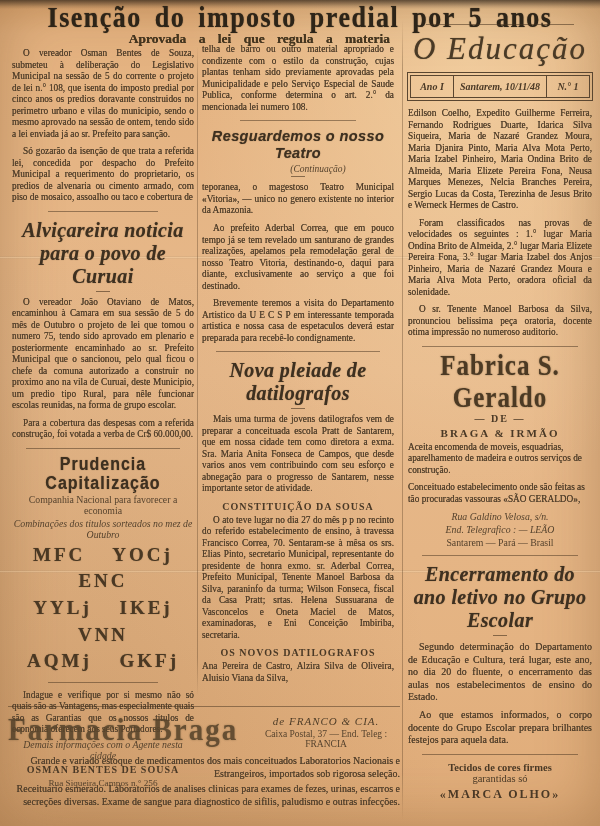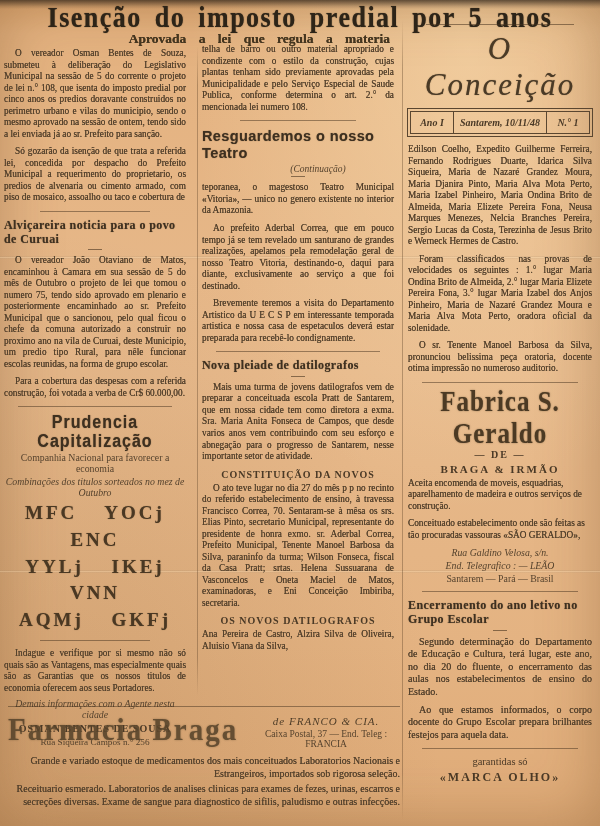--- a/index.html
+++ b/index.html
@@ -22,30 +22,30 @@
     position:absolute;top:1px;left:0;width:600px;text-align:center;
     font-size:26px;font-weight:bold;letter-spacing:1.5px;word-spacing:5px;
     color:#2d2418;white-space:nowrap;transform:scaleY(1.12);transform-origin:top;
     text-shadow:0 0 1px rgba(45,36,24,.8);
   }
   .subhead{
     position:absolute;top:31px;left:18px;width:372px;text-align:right;
     font-size:13.5px;word-spacing:9px;color:#44351f;font-weight:bold;
   }
   .col{position:absolute;}
-  .col-left{left:4px;top:48px;width:182px;}
+  .col-left{left:12px;top:48px;width:182px;}
   .col-mid{left:202px;top:44px;width:192px;}
   .col-right{left:408px;top:24px;width:184px;}
   .vrule{position:absolute;width:1px;background:linear-gradient(180deg,transparent,rgba(80,55,30,.35) 6%,rgba(80,55,30,.35) 94%,transparent);}
   .bt{font-size:9.3px;line-height:1.24;text-align:justify;color:#55422d;margin:0 0 6px 0;}
   .bt.ind{text-indent:11px;}
-  .h2{font-family:"Liberation Sans","DejaVu Sans",sans-serif;font-weight:bold;text-align:left;
+  .h2{font-family:"Liberation Sans","DejaVu Sans",sans-serif;font-weight:bold;text-align:center;
       color:#3e3020;font-size:14.5px;line-height:1.15;letter-spacing:.4px;margin:4px 0 3px;
-      text-shadow:0 0 1px rgba(62,48,32,.6);}
-  .h2.serif{font-family:"Liberation Serif","DejaVu Serif",serif;font-size:12px;}
+      text-shadow:0 0 1px rgba(62,48,32,.6);font-style:italic;}
+  .h2.serif{font-family:"Liberation Serif","DejaVu Serif",serif;font-size:20px;}
   .rule{border:none;border-top:1px solid rgba(70,50,30,.5);margin:7px auto;}
   .rule.w60{width:60%;}
   .rule.w80{width:85%;}
   .cont{font-size:9.5px;font-style:italic;text-align:center;margin:0 0 2px 40px;color:#55422d;}
   .small-cap{font-size:10px;letter-spacing:1px;text-align:center;margin:3px 0;color:#4a3926;font-weight:bold;}
   .italic-line{font-size:9.8px;font-style:italic;text-align:center;color:#55422d;margin:2px 0;}
   
   .mast-rule{border:none;border-top:1px solid rgba(70,50,30,.55);width:80%;margin:0 auto 6px;}
   .mast-title{font-style:italic;font-size:31px;text-align:center;color:#4a3a26;
     letter-spacing:2px;margin:2px 0 8px;text-shadow:0 0 1px rgba(74,58,38,.7);}
@@ -122,29 +122,29 @@
     <div class="h2">Resguardemos o nosso Teatro</div>
     <div class="cont">(Continuação)</div>
     <hr class="dash-div">
     <p class="bt ink">teporanea, o magestoso Teatro Municipal «Vitoria», — unico no genero existente no interior da Amazonia.</p>
     <p class="bt ind ink">Ao prefeito Aderbal Correa, que em pouco tempo já se tem revelado um santurano de grandes realizações, apelamos pela remodelação geral de nosso Teatro Vitoria, destinando-o, daqui para diante, exclusivamente ao serviço a que foi destinado.</p>
     <p class="bt ind ink">Brevemente teremos a visita do Departamento Artistico da U E C S P em interessante temporada artistica e nossa casa de espetaculos deverá estar preparada para recebê-lo condignamente.</p>
     <hr class="rule w80">
     <div class="h2 serif">Nova pleiade de datilografos</div>
     <hr class="dash-div">
     <p class="bt ind ink">Mais uma turma de jovens datilografos vem de preparar a conceituada escola Pratt de Santarem, que em nossa cidade tem como diretora a exma. Sra. Maria Anita Fonseca de Campos, que desde varios anos vem contribuindo com seu esforço e abnegação para o progresso de Santarem, nesse importante setor de atividade.</p>
-    <div class="small-cap">CONSTITUIÇÃO DA NOVOS</div>
+    <div class="small-cap">CONSTITUIÇÃO DA SOUSA</div>
     <p class="bt ind ink">O ato teve lugar no dia 27 do mês p p no recinto do referido estabelecimento de ensino, à travessa Francisco Correa, 70. Sentaram-se à mêsa os srs. Elias Pinto, secretario Municipal, representante do presidente de honra exmo. sr. Aderbal Correa, Prefeito Municipal, Tenente Manoel Barbosa da Silva, paraninfo da turma; Wilson Fonseca, fiscal da Casa Pratt; srtas. Helena Sussuarana de Vasconcelos e Oneta Maciel de Matos, examinadoras, e Eni Conceição Imbiriba, secretaria.</p>
     <div class="small-cap">OS NOVOS DATILOGRAFOS</div>
     <p class="bt ink">Ana Pereira de Castro, Alzira Silva de Oliveira, Aluisio Viana da Silva,</p>
   </div>
 
   <div class="col col-right">
     <hr class="mast-rule">
-    <div class="mast-title">O Conceição</div>
+    <div class="mast-title">O Educação</div>
     <div class="datebox">
       <div class="c1">Ano I</div>
       <div class="c2">Santarem, 10/11/48</div>
       <div class="c3">N.° 1</div>
     </div>
     <p class="bt ink">Edilson Coelho, Expedito Guilherme Ferreira, Fernando Rodrigues Duarte, Idarica Silva Siqueira, Maria de Nazaré Grandez Moura, Maria Djanira Pinto, Maria Alva Mota Perto, Maria Izabel Pinheiro, Maria Ondina Brito de Almeida, Maria Elizete Pereira Fona, Neusa Marques Menezes, Nelcia Branches Pereira, Sergio Lucas da Costa, Terezinha de Jesus Brito e Werneck Hermes de Castro.</p>
     <p class="bt ind ink">Foram classificados nas provas de velocidades os seguintes : 1.° lugar Maria Ondina Brito de Almeida, 2.° lugar Maria Elizete Pereira Fona, 3.° lugar Maria Izabel dos Anjos Pinheiro, Maria de Nazaré Grandez Moura e Maria Alva Mota Perto, oradora oficial da solenidade.</p>
     <p class="bt ind ink">O sr. Tenente Manoel Barbosa da Silva, pronunciou belissima peça oratoria, docente otima impressão no numeroso auditorio.</p>
     <hr class="rule w80">
     <div class="big-ad fab-title">Fabrica S. Geraldo</div>
@@ -155,20 +155,21 @@
     <div class="italic-line">Rua Galdino Velosa, s/n.</div>
     <div class="italic-line">End. Telegrafico : — LEÃO</div>
     <div class="italic-line" style="font-style:normal">Santarem — Pará — Brasil</div>
     <hr class="rule w80">
     <div class="h2 serif">Encerramento do ano letivo no Grupo Escolar</div>
     <hr class="dash-div">
     <p class="bt ind ink" style="font-size:10px">Segundo determinação do Departamento de Educação e Cultura, terá lugar, este ano, no dia 20 do fluente, o encerramento das aulas nos estabelecimentos de ensino do Estado.</p>
     <p class="bt ind ink" style="font-size:10px">Ao que estamos informados, o corpo docente do Grupo Escolar prepara brilhantes festejos para aquela data.</p>
     <hr class="rule w80">
     <div class="marca">
+      <div class="l1">Tecidos de cores firmes</div>
       <div class="l2">garantidas só</div>
       <div class="l3">«MARCA OLHO»</div>
     </div>
   </div>
 
   <div class="farm-block">
     <hr class="rule" style="width:100%;margin:0 0 2px">
     <div class="farm-head">
       <div class="farm-title">Farmacia Braga</div>
       <div class="farm-contact">

